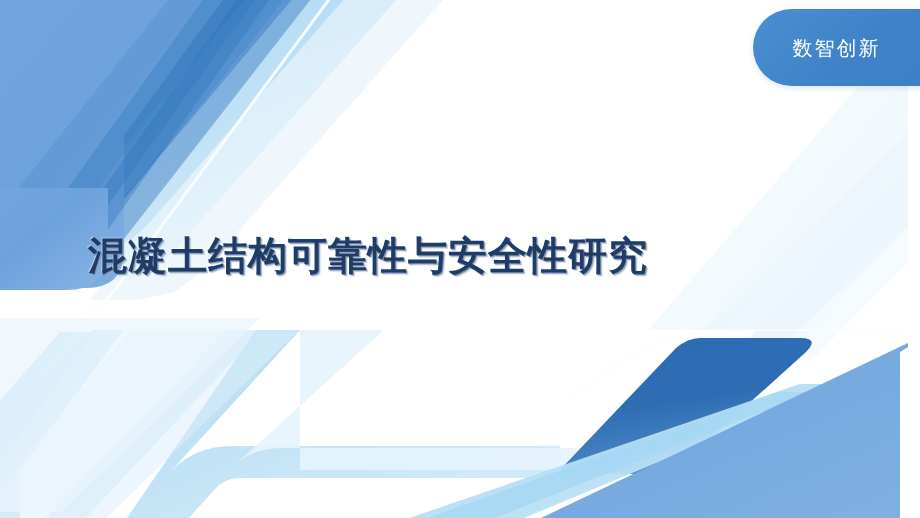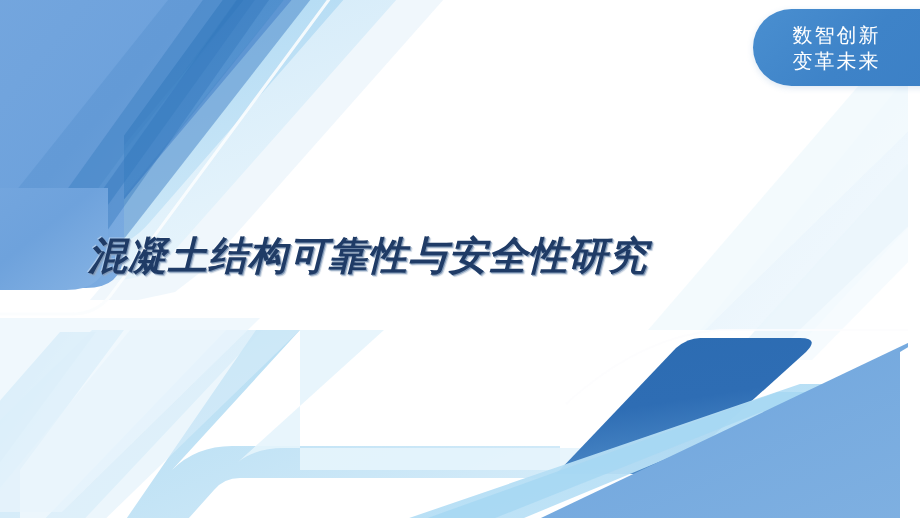--- a/index.html
+++ b/index.html
@@ -47,21 +47,20 @@
     font-size:39px;
     line-height:46px;
     font-weight:bold;
     letter-spacing:1px;
     color:#1F3B66;
     white-space:nowrap;
     text-shadow:
        1px 1px 0 #7e96b4,
        2px 2px 1px rgba(150,170,195,.55),
       -1px -1px 0 rgba(255,255,255,.35);
-    font-style: italic;
   }
 </style>
 </head>
 <body>
 
 <div id="slide">
 
   <div class="deco">
     <svg viewBox="0 0 920 518" xmlns="http://www.w3.org/2000/svg">
       <defs>
@@ -248,18 +247,17 @@
         </g>
 
         <rect x="908" y="0" width="12" height="518" fill="#ffffff"></rect>
 
       </g>
     </svg>
   </div>
 
   <div id="tagline-badge">
     <span class="ln">数智创新</span>
-    <span class="ln">变革未来</span>
   </div>
 
   <div id="slide-title">混凝土结构可靠性与安全性研究</div>
 
 </div>
 
 </body></html>

